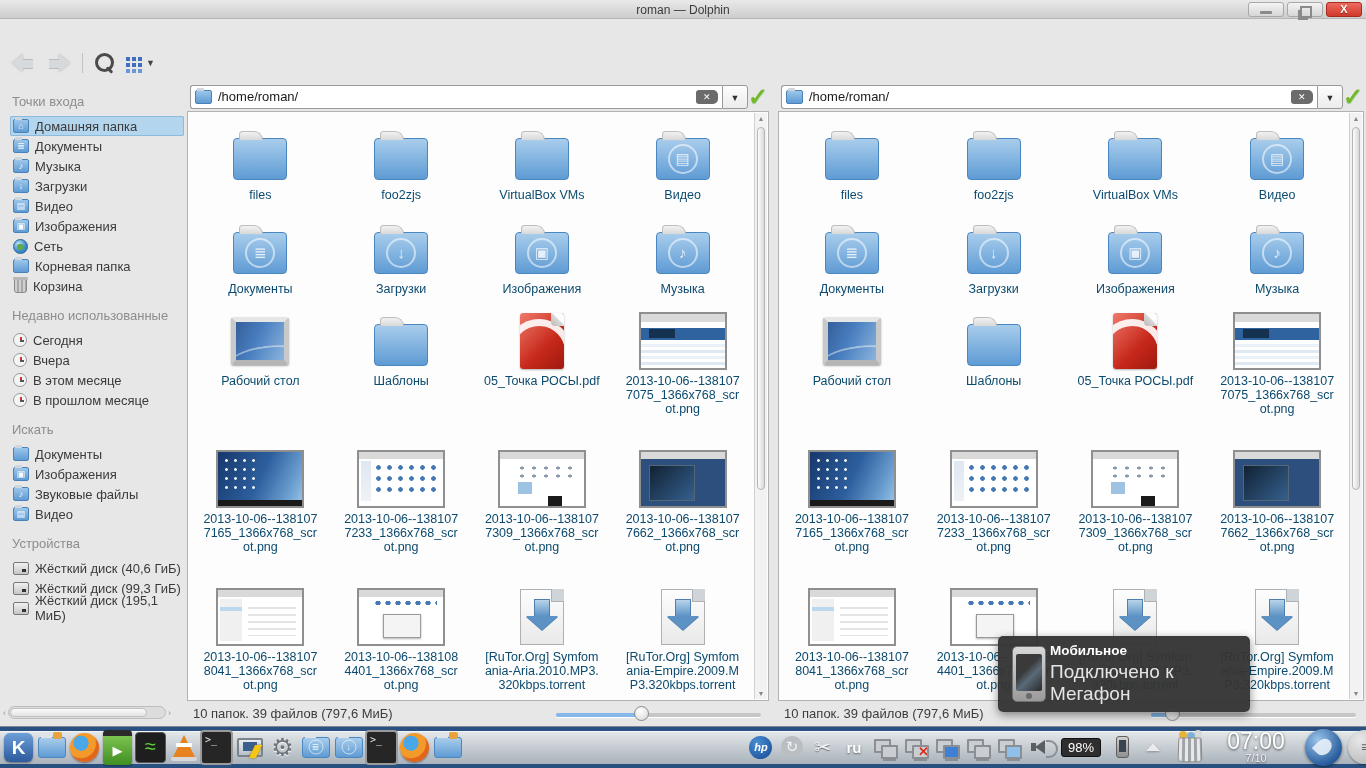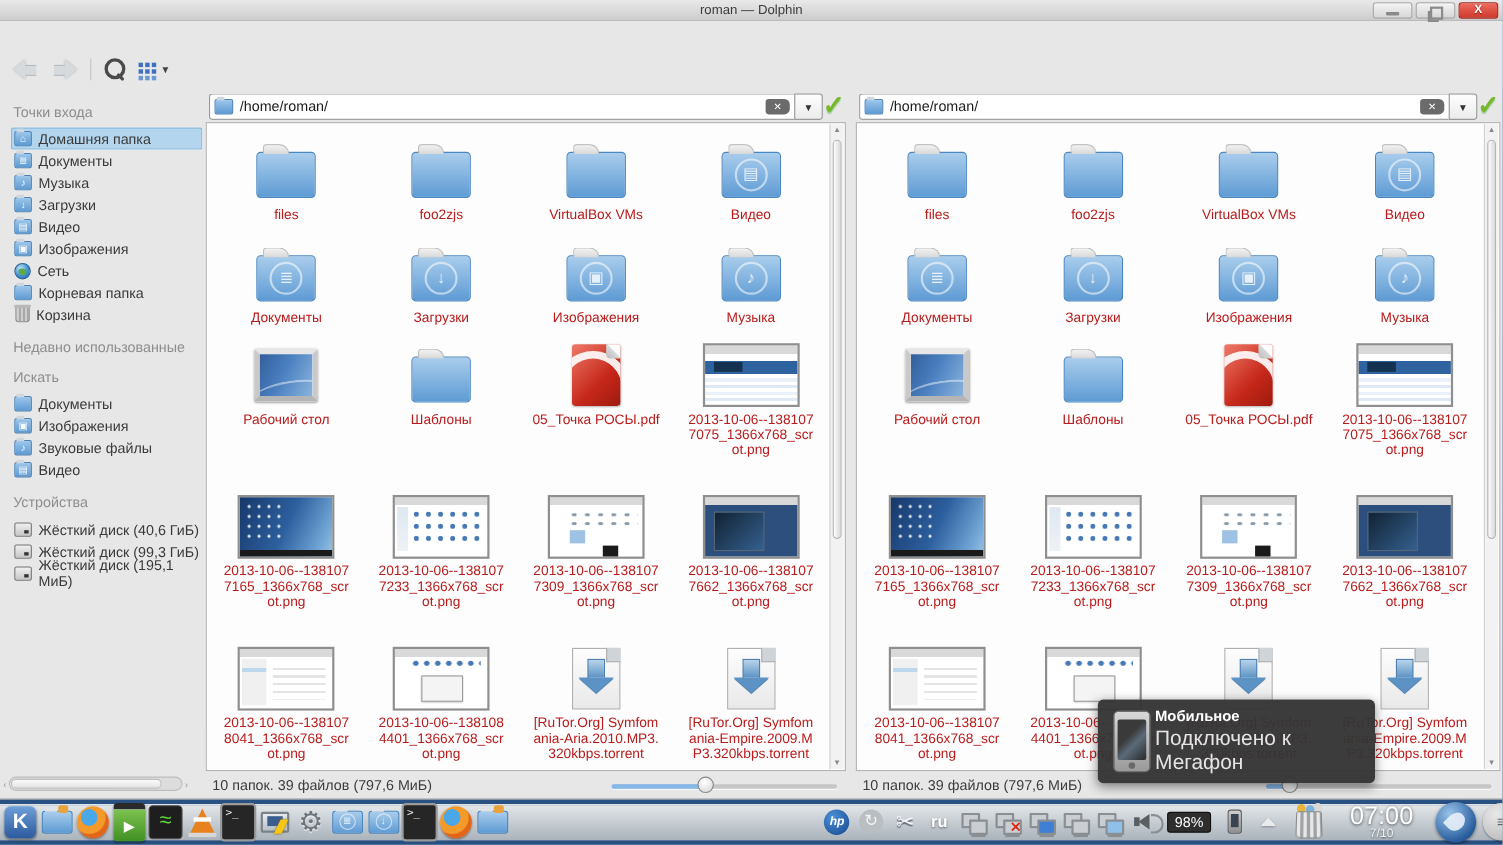--- a/index.html
+++ b/index.html
@@ -86,21 +86,21 @@
   .url-dd { width:26px; height:24px; border:1px solid #9a9a9a; border-radius:0 3px 3px 0; background:linear-gradient(#fdfdfd,#ececec);
     text-align:center; font-size:9px; color:#333; line-height:24px; }
   .url-check { color:#76b82a; font-size:24px; font-weight:bold; line-height:20px; text-shadow:0 1px 1px #9c9; }
   .pane { position:absolute; top:111px; height:590px; background:#fdfdfd; border:1px solid #b2b2b2; }
   #pane1 { left:187px; width:582px; }
   #pane2 { left:778px; width:586px; }
   .filegrid { position:absolute; left:2px; top:2px; right:15px; bottom:0; display:grid;
     grid-template-columns:repeat(4,1fr); grid-template-rows:94px 92px 138px 138px 170px; overflow:hidden; }
   .fitem { display:flex; flex-direction:column; align-items:center; padding-top:12px; overflow:hidden; }
   .fic { height:58px; display:flex; align-items:center; justify-content:center; flex:none; }
-  .flabel { margin-top:4px; width:118px; text-align:center; font-size:12.5px; line-height:14px; color:#b91c1c;
+  .flabel { margin-top:4px; width:118px; text-align:center; font-size:12.5px; line-height:14px; color:#0c4a6e;
     word-break:break-all; overflow:hidden; max-height:58px; }
   
   .bf { width:54px; height:42px; background:linear-gradient(#a9cdec,#5e9bd4); border:1px solid #4a86bf; border-radius:4px; position:relative; margin-top:8px; }
   .bf::before { content:""; position:absolute; left:5px; top:-8px; width:22px; height:8px; background:linear-gradient(#f2f2f2,#d8d8d8);
     border:1px solid #bdbdbd; border-bottom:none; border-radius:4px 10px 0 0; }
   .bf .em { position:absolute; left:50%; top:50%; width:30px; height:30px; transform:translate(-50%,-50%);
     border:2px solid rgba(255,255,255,.55); border-radius:50%; color:rgba(255,255,255,.8);
     font-size:15px; text-align:center; line-height:26px; }
   
   .f-desktop .dtp { width:58px; height:48px; border:5px solid; border-color:#e6e6e6 #c9c9c9 #b5b5b5 #c9c9c9; border-radius:3px;
@@ -330,20 +330,39 @@
           <span>Корневая папка</span>
         </div>
           <div class="side-item">
           <span class="si sx-trash si-trash"></span>
           <span>Корзина</span>
         </div>
         </div>
     </div>
     <div class="side-section">
       <div class="side-title">Недавно использованные</div>
+      <div>
+
+      <div class="side-item">
+          <span class="si sx-clock si-clock"></span>
+          <span>Сегодня</span>
+        </div>
+          <div class="side-item">
+          <span class="si sx-clock si-clock"></span>
+          <span>Вчера</span>
+        </div>
+          <div class="side-item">
+          <span class="si sx-clock si-clock"></span>
+          <span>В этом месяце</span>
+        </div>
+          <div class="side-item">
+          <span class="si sx-clock si-clock"></span>
+          <span>В прошлом месяце</span>
+        </div>
+        </div>
     </div>
     <div class="side-section">
       <div class="side-title">Искать</div>
       <div>
 
       <div class="side-item">
           <span class="si sx-root si-fold"></span>
           <span>Документы</span>
         </div>
           <div class="side-item">

